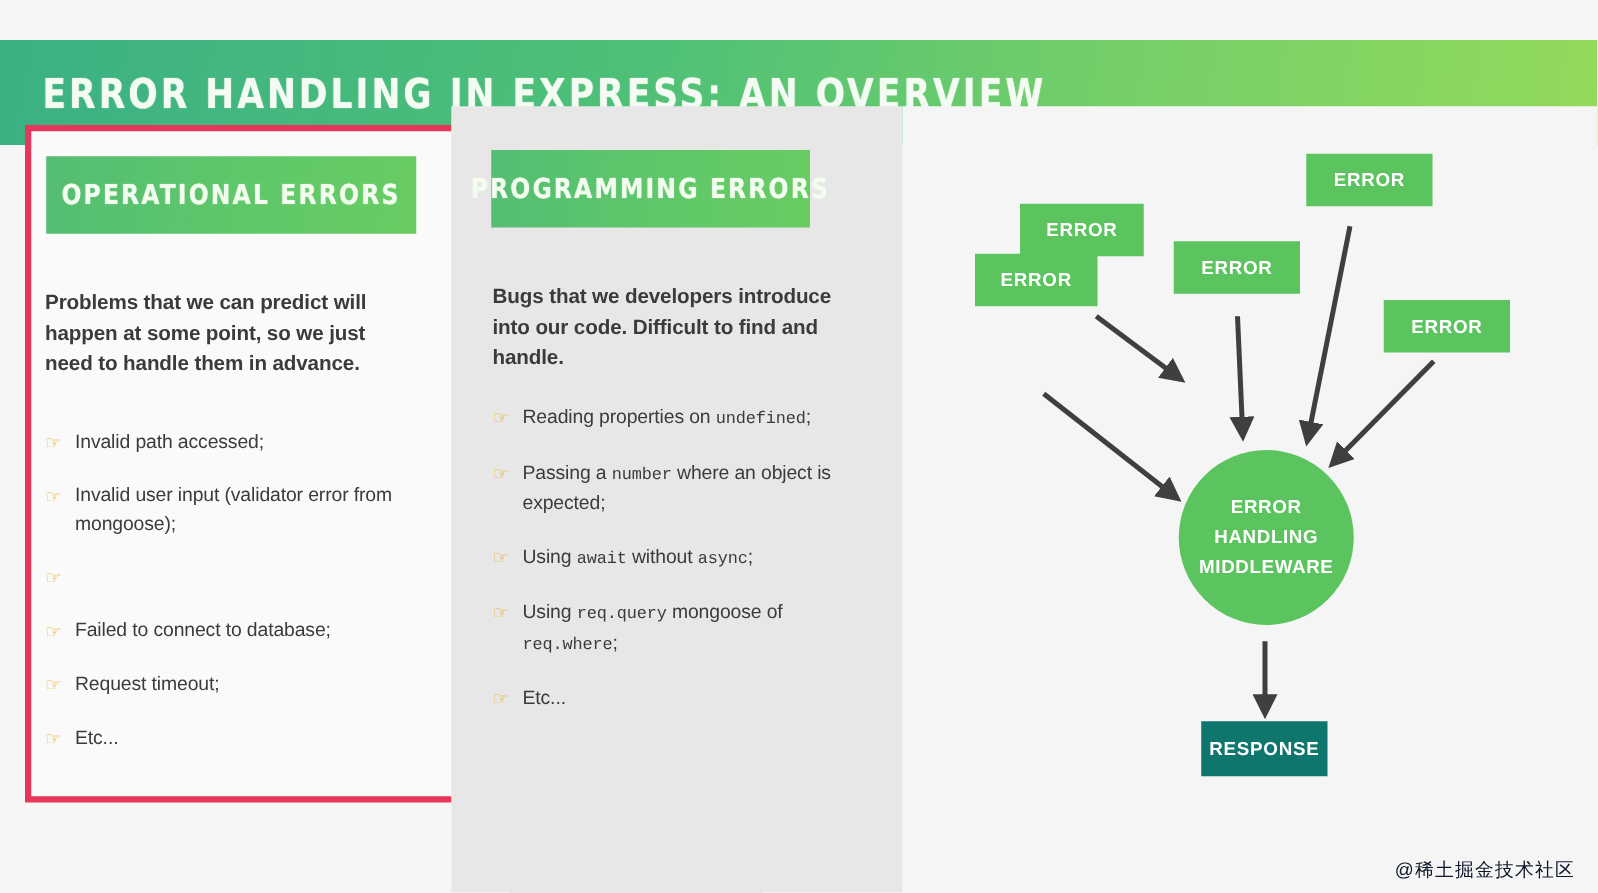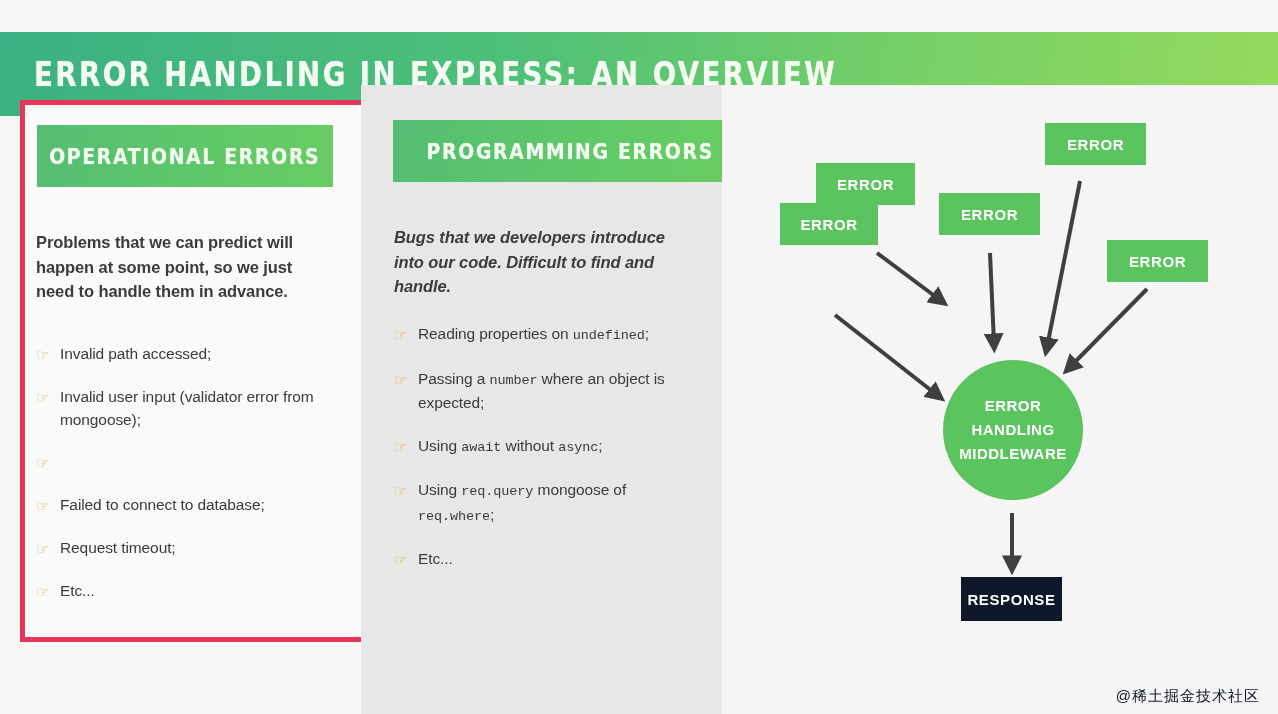--- a/index.html
+++ b/index.html
@@ -81,33 +81,33 @@
     font-size: 22px;
     font-weight: 700;
     letter-spacing: 1.8px;
     color: #f2fdf0;
     text-transform: uppercase;
     transform: scaleX(0.95);
     text-shadow: 0 0 1px rgba(255,255,255,0.7);
     white-space: nowrap;
   }
   #head-left  { left: 12px;  top: 20px;  width: 296px; }
-  #head-mid   { left: 32px;  top: 35px;  width: 329px; justify-content: flex-end; }
+  #head-mid   { left: 32px;  top: 35px;  width: 255px; }
 
   
   .card-intro {
     position: absolute;
     font-size: 16.5px;
     font-weight: 600;
     line-height: 24.5px;
     color: #3b3b3b;
     letter-spacing: -0.1px;
   }
   #intro-left { left: 11px; top: 125px; width: 295px; }
-  #intro-mid  { left: 33px; top: 140px; width: 290px; font-style: italic; }
+  #intro-mid  { left: 33px; top: 140px; width: 290px; }
 
   
   .bullets { position: absolute; }
   #bullets-left { left: 11px; top: 238px; width: 300px; }
   #bullets-mid  { left: 33px; top: 238px; width: 300px; }
 
   .bullet-row {
     display: flex;
     align-items: flex-start;
     margin-bottom: 20px;
@@ -284,21 +284,21 @@
         <line x1="290" y1="428" x2="290" y2="480"></line>
       </g>
     </svg>
 
     <div id="mw-circle">
       <span>ERROR</span>
       <span>HANDLING</span>
       <span>MIDDLEWARE</span>
     </div>
 
-    <div id="response-box" style="background: #0f172a; justify-content: center;">
+    <div id="response-box" style="background: #0f766e; justify-content: center;">
       <span>RESPONSE</span>
     </div>
   <div class="err-box" style="left: 58px; top: 118px; width: 98px; height: 42px; background: rgb(92, 196, 95);">
         <span>ERROR</span>
       </div>
       <div class="err-box" style="left: 94px; top: 78px; width: 99px; height: 42px; background: rgb(92, 196, 95);">
         <span>ERROR</span>
       </div>
       <div class="err-box" style="left: 217px; top: 108px; width: 101px; height: 42px; background: rgb(92, 196, 95);">
         <span>ERROR</span>

